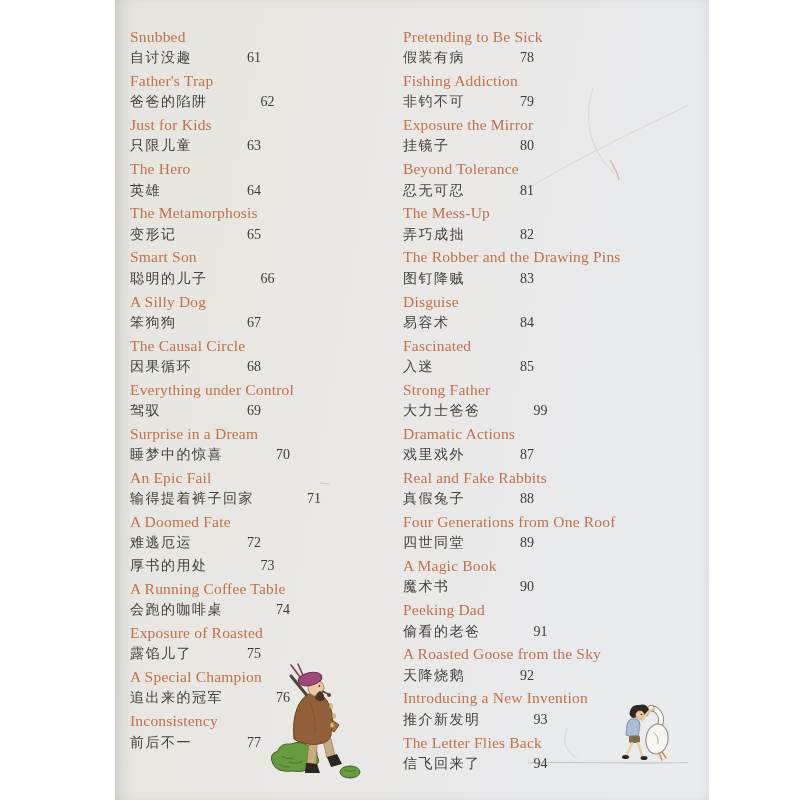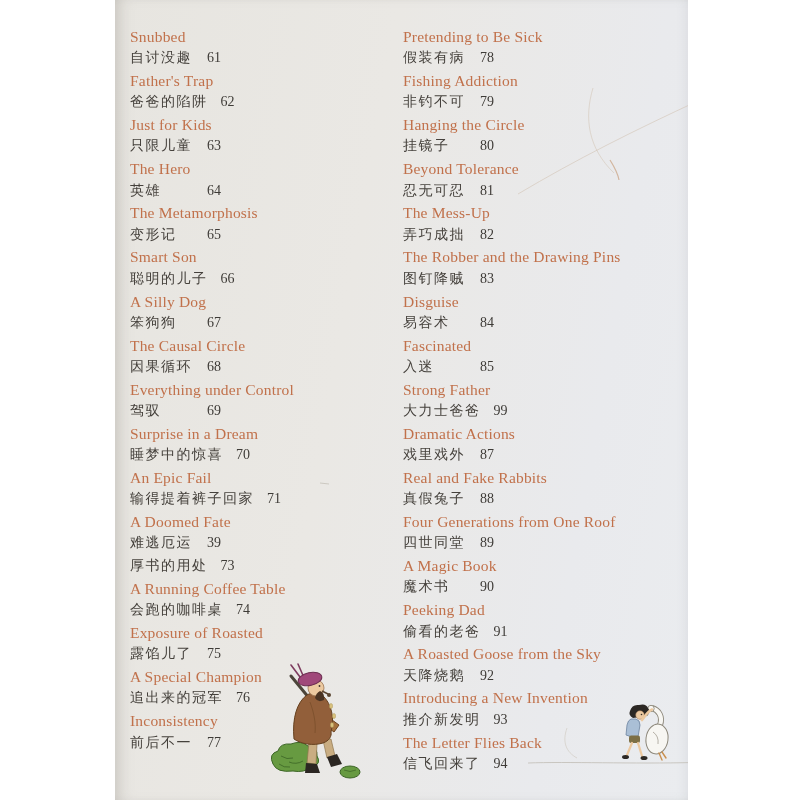--- a/index.html
+++ b/index.html
@@ -5,31 +5,32 @@
   html,body{margin:0;padding:0;}
   body{
     width:800px;height:800px;position:relative;background:#ffffff;
     font-family:"Liberation Serif", serif;overflow:hidden;
   }
   .paper{
     position:absolute;left:115px;top:0;width:573px;height:800px;
     background:linear-gradient(100deg,#e7e5e0 0%,#eae8e4 40%,#e9eaed 78%,#eaecef 100%);
     box-shadow:inset 12px 0 16px -9px rgba(110,105,95,.28),
                inset -7px 0 12px -7px rgba(140,145,155,.20);
+    padding-left:21px;
   }
   .artifacts{position:absolute;left:0;top:0;width:573px;height:800px;pointer-events:none;}
   .col{position:absolute;top:26px;width:275px;}
   .col-left{left:15px;}
   .col-right{left:288px;}
   .entry{margin-bottom:1.5px;}
   .title-en{
     font-size:15.5px;line-height:21.3px;letter-spacing:.2px;
     color:var(--c-title,#c1714b);white-space:nowrap;
   }
-  .row2{display:flex;align-items:baseline;line-height:21.3px;}
+  .row2{display:flex;align-items:baseline;line-height:21.3px;gap:40px;}
   .title-zh{
     font-size:14px;letter-spacing:1.5px;min-width:64px;white-space:nowrap;
     color:var(--c-zh,#45413c);
   }
   .page-num{
     font-size:14px;margin-left:13px;color:var(--c-num,#3e3b37);
   }
   .illus{position:absolute;pointer-events:none;}
   #father-illus{left:150px;top:662px;width:100px;height:128px;}
   #son-illus{left:505px;top:702px;width:60px;height:68px;}
@@ -134,21 +135,21 @@
     <div class="row2">
       <span class="title-zh">输得提着裤子回家</span>
       <span class="page-num">71</span>
     </div>
   </div>
 
   <div class="entry">
     <div class="title-en">A Doomed Fate</div>
     <div class="row2">
       <span class="title-zh">难逃厄运</span>
-      <span class="page-num">39</span>
+      <span class="page-num">72</span>
     </div>
   </div>
 
   <div class="entry">
     <div class="row2">
       <span class="title-zh">厚书的用处</span>
       <span class="page-num">73</span>
     </div>
   </div>
 
@@ -195,21 +196,21 @@
 
   <div class="entry">
     <div class="title-en">Fishing Addiction</div>
     <div class="row2">
       <span class="title-zh">非钓不可</span>
       <span class="page-num">79</span>
     </div>
   </div>
 
   <div class="entry">
-    <div class="title-en">Hanging the Circle</div>
+    <div class="title-en">Exposure the Mirror</div>
     <div class="row2">
       <span class="title-zh">挂镜子</span>
       <span class="page-num">80</span>
     </div>
   </div>
 
   <div class="entry">
     <div class="title-en">Beyond Tolerance</div>
     <div class="row2">
       <span class="title-zh">忍无可忍</span>

